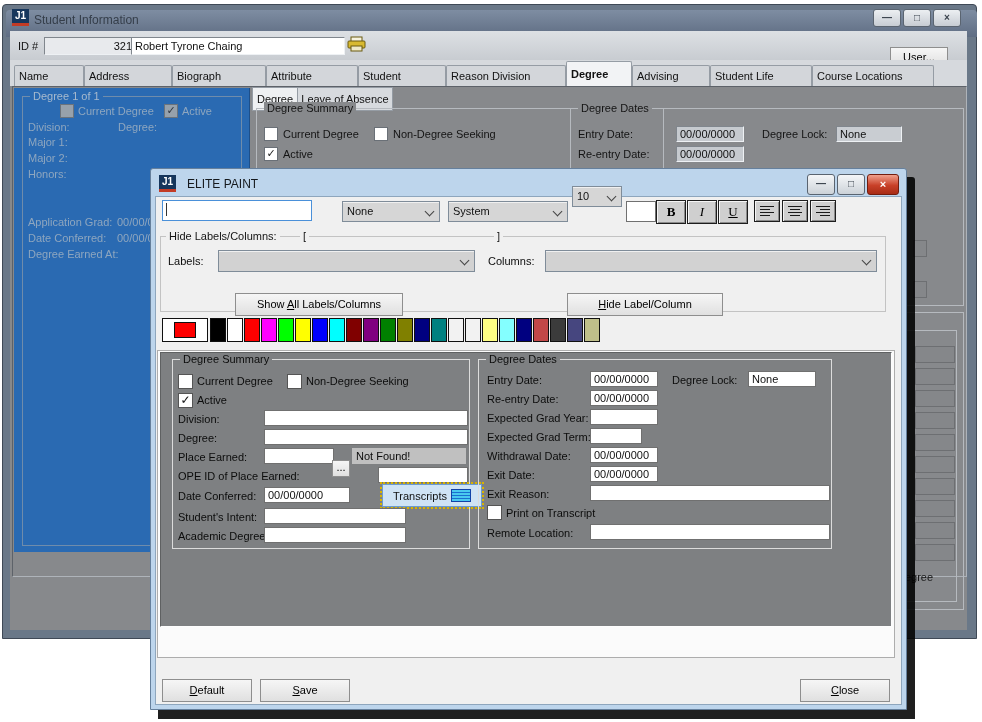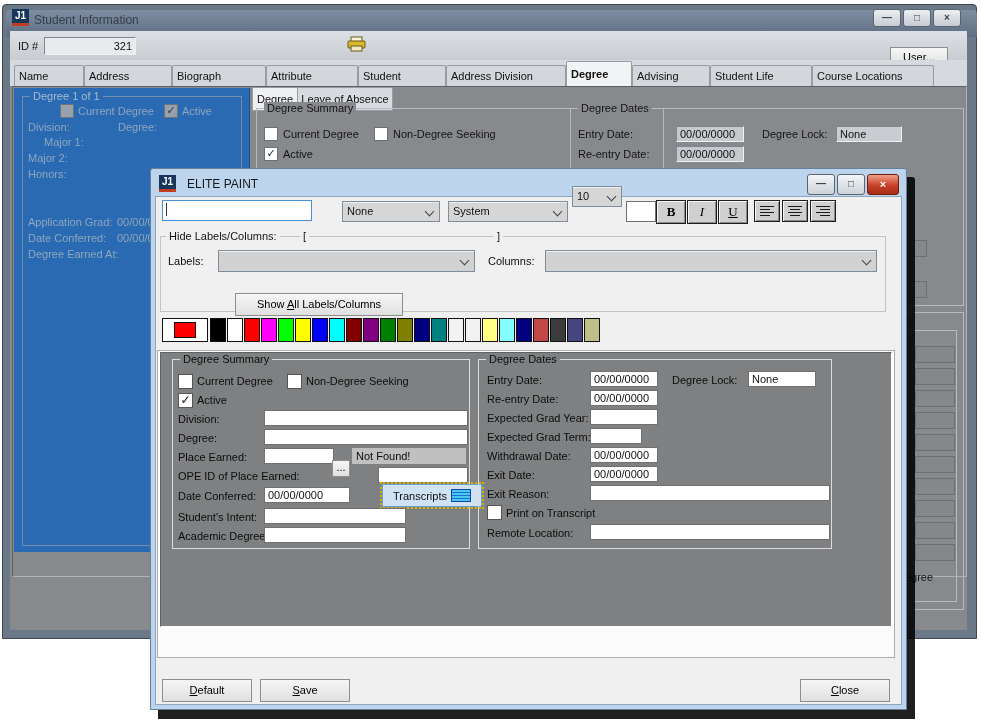--- a/index.html
+++ b/index.html
@@ -113,55 +113,56 @@
   <span class="logo" style="left:12px;top:9px;">J1</span>
   <span id="mw-title" class="abs" style="left:34px;top:13px;font-size:12px;color:#353e4a;">Student Information</span>
   <span class="wbtn" style="left:873px;top:9px;width:26px;">—</span>
   <span class="wbtn" style="left:903px;top:9px;width:26px;">□</span>
   <span class="wbtn" style="left:933px;top:9px;width:26px;">×</span>
 
   <div id="mw-client"></div>
   <div id="id-row"></div>
   <span class="L" style="left:18px;top:40px;">ID #</span>
   <div class="F Fg" style="left:44px;top:37px;width:84px;height:16px;text-align:right;">321</div>
+  <div class="F" style="left:131px;top:37px;width:206px;height:16px;">Robert Tyrone Chaing</div>
   <span class="abs" style="left:347px;top:36px;">
     <svg width="20" height="17" xmlns="http://www.w3.org/2000/svg">
       <rect x="4" y="1" width="11" height="5" fill="#f7f3df" stroke="#6b5b10"></rect>
       <rect x="1" y="5" width="17" height="7" rx="1" fill="#d8b931" stroke="#6b5b10"></rect>
       <rect x="4" y="10" width="11" height="5" fill="#efe9c8" stroke="#6b5b10"></rect>
     </svg>
   </span>
   <span class="btn" style="left:890px;top:35px;width:56px;height:18px;line-height:18px;"><span></span><span class="mn">U</span><span>ser...</span></span>
 
   <div id="tab-row"></div>
   <div id="tabs" style="left:14px;top:60px;">
     <span class="tab" style="width:60px;">Name</span>
     <span class="tab" style="width:78px;">Address</span>
     <span class="tab" style="width:84px;">Biograph</span>
     <span class="tab" style="width:82px;">Attribute</span>
     <span class="tab" style="width:78px;">Student</span>
-    <span class="tab" style="width:110px;">Address Division</span>
+    <span class="tab" style="width:110px;">Reason Division</span>
     <span class="tab active" style="width:56px;">Degree</span>
     <span class="tab" style="width:68px;">Advising</span>
     <span class="tab" style="width:92px;">Student Life</span>
     <span class="tab" style="width:112px;">Course Locations</span>
   </div>
 
   <div id="content"></div>
 
   <div id="blue-panel"></div>
   <div class="bgrp" style="left:22px;top:96px;width:218px;height:448px;"></div>
   <span class="bgrp-t" style="left:30px;top:90px;">Degree 1 of 1</span>
   <span class="CB dim" style="left:60px;top:104px;"></span>
   <span class="BL" style="left:78px;top:105px;">Current Degree</span>
   <span class="CB dim on" style="left:164px;top:104px;"></span>
   <span class="BL" style="left:182px;top:105px;">Active</span>
   <span class="BL" style="left:28px;top:121px;">Division:</span>
   <span class="BL" style="left:118px;top:121px;">Degree:</span>
-  <span class="BL" style="left:28px;top:136px;margin-left:16px;">Major 1:</span>
+  <span class="BL" style="left:28px;top:136px;">Major 1:</span>
   <span class="BL" style="left:28px;top:152px;">Major 2:</span>
   <span class="BL" style="left:28px;top:168px;">Honors:</span>
   <span class="BL" style="left:28px;top:216px;">Application Grad:</span>
   <span class="BL" style="left:117px;top:216px;">00/00/0000</span>
   <span class="BL" style="left:28px;top:232px;">Date Conferred:</span>
   <span class="BL" style="left:117px;top:232px;">00/00/0000</span>
   <span class="BL" style="left:28px;top:248px;">Degree Earned At:</span>
 
   <span class="subtab active" style="left:252px;top:87px;width:44px;">Degree</span>
   <span class="subtab" style="left:297px;top:87px;width:94px;">Leave of Absence</span>
@@ -241,20 +242,21 @@
 
   <div class="hgrp" style="left:160px;top:236px;width:724px;height:74px;"></div>
   <span class="hgrp-t" style="left:166px;top:230px;">Hide Labels/Columns:</span>
   <span class="hgrp-t" style="left:300px;top:230px;">[</span>
   <span class="hgrp-t" style="left:494px;top:230px;">]</span>
   <span class="PL" style="left:168px;top:255px;">Labels:</span>
   <div class="dd" style="left:218px;top:250px;width:247px;height:20px;background:#d2d2d2;"><span></span><span class="chev"></span></div>
   <span class="PL" style="left:488px;top:255px;">Columns:</span>
   <div class="dd" style="left:545px;top:250px;width:322px;height:20px;background:#d2d2d2;"><span></span><span class="chev"></span></div>
   <span class="btn" style="left:235px;top:281px;width:166px;height:21px;line-height:21px;"><span>Show </span><span class="mn">A</span><span>ll Labels/Columns</span></span>
+  <span class="btn" style="left:567px;top:281px;width:154px;height:21px;line-height:21px;"><span></span><span class="mn">H</span><span>ide Label/Column</span></span>
 
   <span class="abs" style="left:162px;top:318px;width:44px;height:22px;background:#fff;border:1px solid #101010;">
       <span class="abs" style="left: 11px; top: 3px; width: 20px; height: 14px; border: 1px solid rgb(16, 16, 16); background: rgb(255, 0, 0);"></span>
     </span>
   <span class="abs" style="left:210px;top:318px;white-space:nowrap;font-size:0;"><span class="swatch" style="background: rgb(0, 0, 0);"></span><span class="swatch" style="background: rgb(255, 255, 255);"></span><span class="swatch" style="background: rgb(255, 0, 0);"></span><span class="swatch" style="background: rgb(255, 0, 255);"></span><span class="swatch" style="background: rgb(0, 255, 0);"></span><span class="swatch" style="background: rgb(255, 255, 0);"></span><span class="swatch" style="background: rgb(0, 0, 255);"></span><span class="swatch" style="background: rgb(0, 255, 255);"></span><span class="swatch" style="background: rgb(128, 0, 0);"></span><span class="swatch" style="background: rgb(128, 0, 128);"></span><span class="swatch" style="background: rgb(0, 128, 0);"></span><span class="swatch" style="background: rgb(128, 128, 0);"></span><span class="swatch" style="background: rgb(0, 0, 128);"></span><span class="swatch" style="background: rgb(0, 128, 128);"></span><span class="swatch" style="background: rgb(242, 242, 242);"></span><span class="swatch" style="background: rgb(242, 242, 242);"></span><span class="swatch" style="background: rgb(255, 255, 132);"></span><span class="swatch" style="background: rgb(132, 255, 255);"></span><span class="swatch" style="background: rgb(0, 0, 128);"></span><span class="swatch" style="background: rgb(194, 72, 72);"></span><span class="swatch" style="background: rgb(59, 59, 59);"></span><span class="swatch" style="background: rgb(70, 70, 127);"></span><span class="swatch" style="background: rgb(191, 191, 138);"></span></span>
 
   <div id="whitepanel"></div>
   <div id="graypanel"></div>
 
   <div class="pgrp" style="left:172px;top:359px;width:296px;height:188px;"></div>

